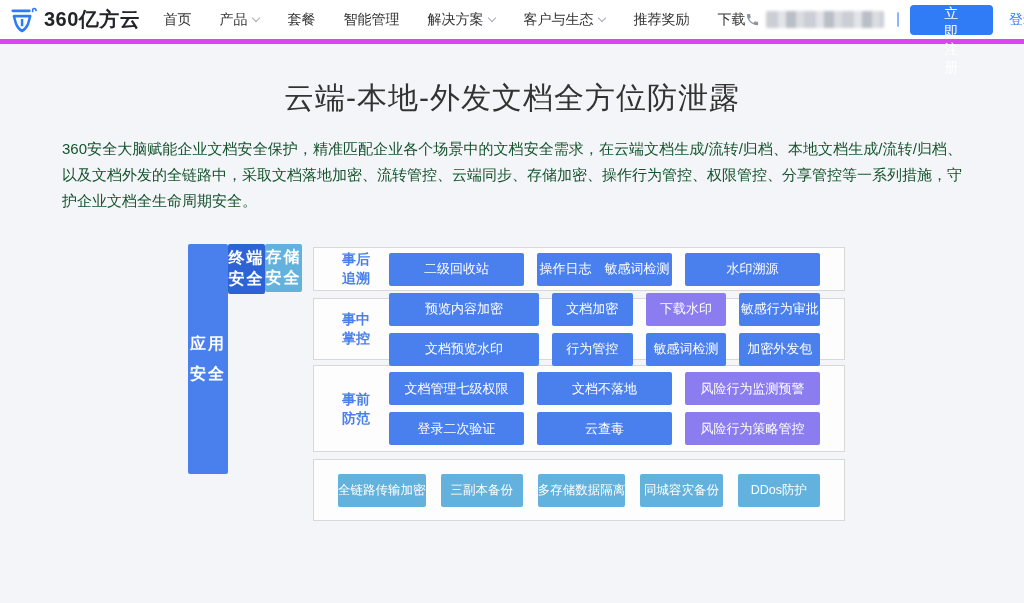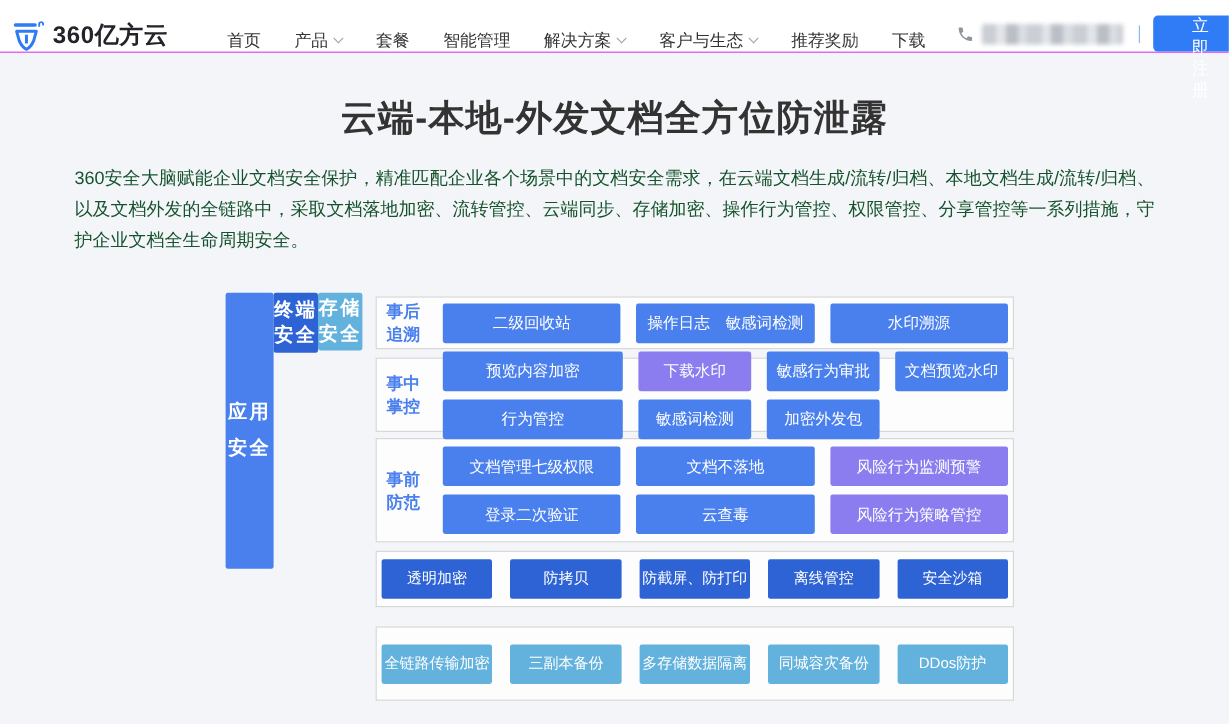--- a/index.html
+++ b/index.html
@@ -4,54 +4,54 @@
 <style>
   *{box-sizing:border-box;margin:0;padding:0}
   html,body{width:1024px;height:603px;overflow:hidden}
   body{
     font-family:"Liberation Sans","DejaVu Sans",sans-serif;
     background:var(--page-bg,#f4f5f8);
   }
   
   .header{
     height:44px;background:var(--header-bg,#fff);
-    display:flex;align-items:flex-end;padding-left:10px;
-    border-bottom:1px solid #d946ef;position:relative;z-index:2;gap:26px;
+    display:flex;align-items:center;padding-left:10px;
+    border-bottom:5px solid #d946ef;position:relative;z-index:2;
   }
   .logo{display:flex;align-items:center;gap:7px;cursor:pointer;flex:0 0 auto}
   .logo-text{font-size:20px;font-weight:700;color:#23242a;letter-spacing:.5px;white-space:nowrap}
   .nav{display:flex;align-items:center;margin-left:23px;gap:28px}
   .nav-item{font-size:14px;color:#333;display:flex;align-items:center;cursor:pointer;white-space:nowrap}
   .caret{width:6px;height:6px;border-right:1.3px solid #a6aab2;border-bottom:1.3px solid #a6aab2;
     transform:rotate(45deg);margin-left:6px;margin-top:-4px;display:inline-block}
   .header-right{margin-left:auto;display:flex;align-items:center}
   .phone-wrap{display:flex;align-items:center;gap:6px;margin-right:13px}
   .blur-num{width:118px;height:17px;border-radius:2px;
     background:repeating-linear-gradient(90deg,#c2c6cd 0 12px,#dde0e5 12px 20px,#aeb3bc 20px 30px,#d4d7dc 30px 38px);
     filter:blur(1.6px);opacity:.85}
   .sep{width:3px;height:15px;background:#8fb7f7;border-radius:1px;margin-right:11px}
   .register-btn{height:30px;padding:0 31px;background:var(--primary-blue,#2f7cf6);color:#fff;
     font-size:14px;border:none;border-radius:4px;cursor:pointer;font-family:inherit}
   .login-link{font-size:14px;color:var(--primary-blue,#2f7cf6);margin-left:16px;margin-right:-13px;
     white-space:nowrap;cursor:pointer}
   
-  .hero-title{margin-top:34px;text-align:center;font-size:30px;font-weight:700;color:#333;letter-spacing:1px}
+  .hero-title{margin-top:34px;text-align:center;font-size:30px;font-weight:400;color:#333;letter-spacing:1px}
   .hero-desc{width:900px;margin:17px auto 12px;font-size:15px;line-height:1.74;color:#14532d;text-align:justify}
   
   .diagram{width:657px;margin:30px 0 0 188px;display:flex}
   .left-col{width:114px;flex:0 0 114px;display:flex;margin-right:11px}
   .left-block{color:#fff;font-weight:700;font-size:16px;display:flex;align-items:center;
     justify-content:center;text-align:center;border-radius:2px;letter-spacing:2px}
   .lb-app{height:230px;background:var(--block-blue,#4a80ee);margin-bottom:13px}
   .lb-app span{display:block;width:40px;line-height:1.9}
   .lb-term{height:50px;background:var(--block-deep-blue,#2e63d6);margin-bottom:15px}
   .lb-store{height:48px;background:var(--block-light-blue,#62b2dd)}
   .right-col{flex:1;margin-top:3px}
   .group{background:#fdfdfe;border:1px solid var(--group-border,#d8d8d8);
-    display:flex;align-items:center;padding:0 4px}
+    display:flex;align-items:center;padding:0 24px}
   .g0{height:44px;margin-bottom:7px}
   .g1{height:62px;margin-bottom:5px}
   .g2{height:87px;margin-bottom:7px}
   .g3{height:47px;margin-bottom:16px}
   .g4{height:62px}
   .group-label{width:30px;min-width:30px;margin:0 17px 0 4px;font-size:14px;font-weight:700;
     color:var(--label-blue,#4a80ee);line-height:1.35;word-break:break-all}
   .grid{flex:1;display:grid;gap:7px 13px}
   .cols3{grid-template-columns:repeat(3,1fr)}
   .cols4{grid-template-columns:150px repeat(3,1fr)}
@@ -141,20 +141,21 @@
         <div class="block">二级回收站</div>
         <div class="block">操作日志　敏感词检测</div>
         <div class="block">水印溯源</div>
       </div>
     </div>
 
     <div class="group g1">
       <div class="group-label">事中掌控</div>
       <div class="grid cols4">
         <div class="block">预览内容加密</div>
+        <div class="block">文档加密</div>
         <div class="block purple">下载水印</div>
         <div class="block">敏感行为审批</div>
         <div class="block">文档预览水印</div>
         <div class="block">行为管控</div>
         <div class="block">敏感词检测</div>
         <div class="block">加密外发包</div>
       </div>
     </div>
 
     <div class="group g2">
@@ -162,29 +163,20 @@
       <div class="grid cols3">
         <div class="block">文档管理七级权限</div>
         <div class="block">文档不落地</div>
         <div class="block purple">风险行为监测预警</div>
         <div class="block">登录二次验证</div>
         <div class="block">云查毒</div>
         <div class="block purple">风险行为策略管控</div>
       </div>
     </div>
 
-    <div class="group g3">
-      <div class="grid cols5">
-        <div class="block">透明加密</div>
-        <div class="block">防拷贝</div>
-        <div class="block">防截屏、防打印</div>
-        <div class="block">离线管控</div>
-        <div class="block">安全沙箱</div>
-      </div>
-    </div>
 
     <div class="group g4">
       <div class="grid cols5">
         <div class="block">全链路传输加密</div>
         <div class="block">三副本备份</div>
         <div class="block">多存储数据隔离</div>
         <div class="block">同城容灾备份</div>
         <div class="block">DDos防护</div>
       </div>
     </div>

